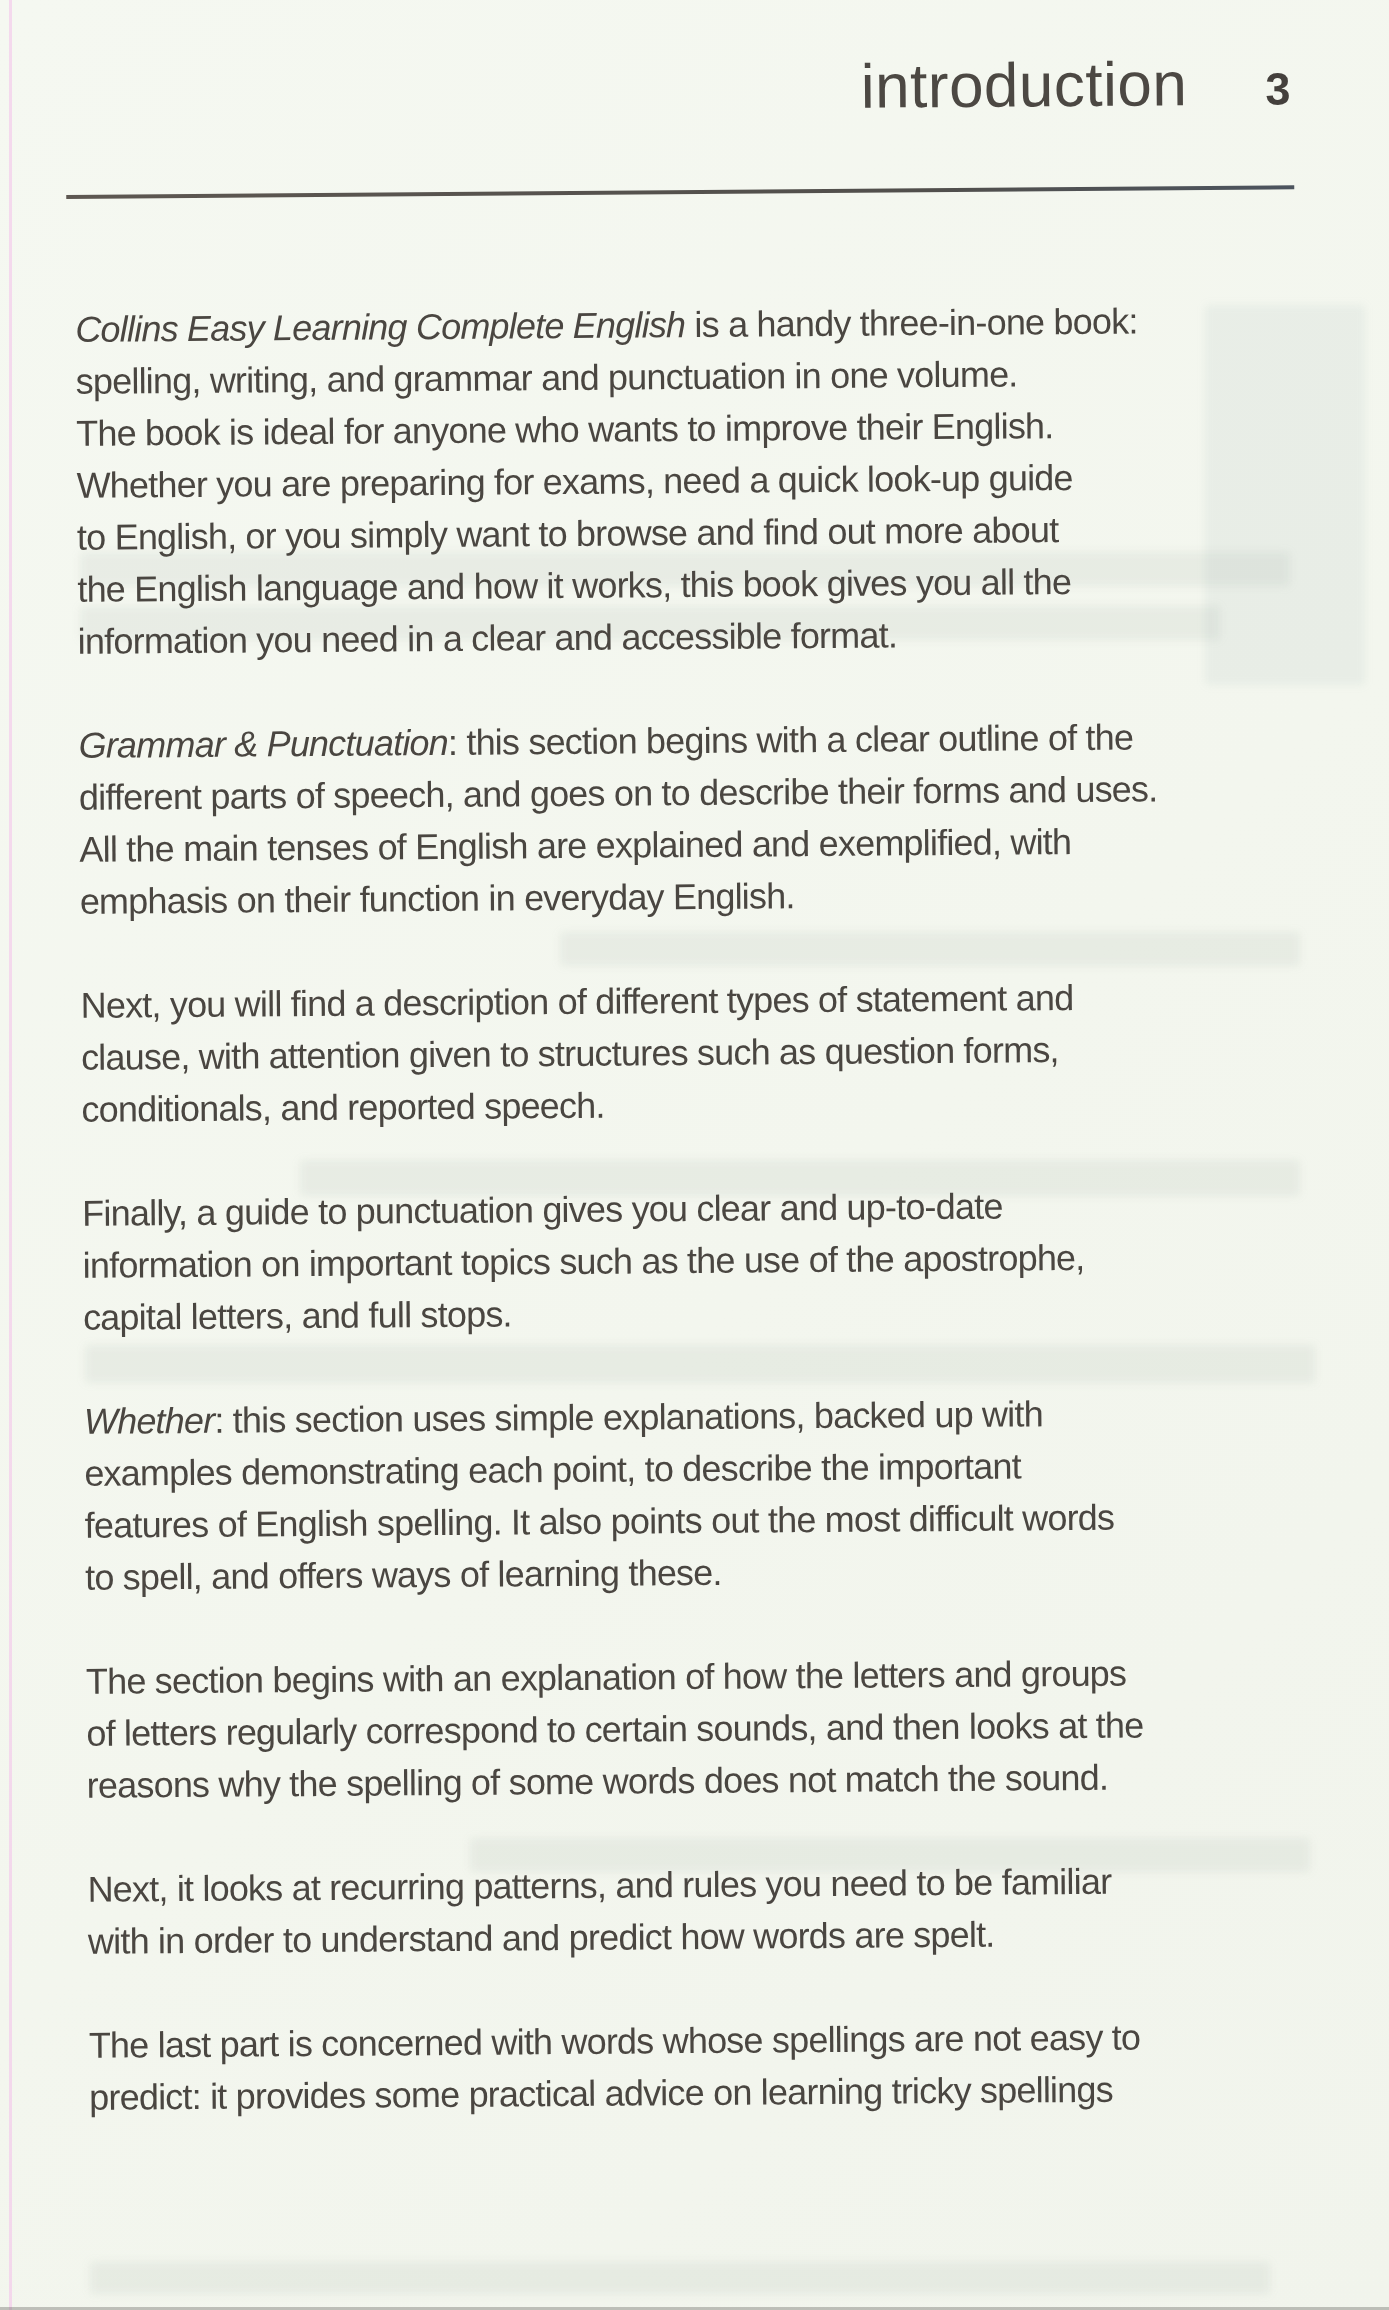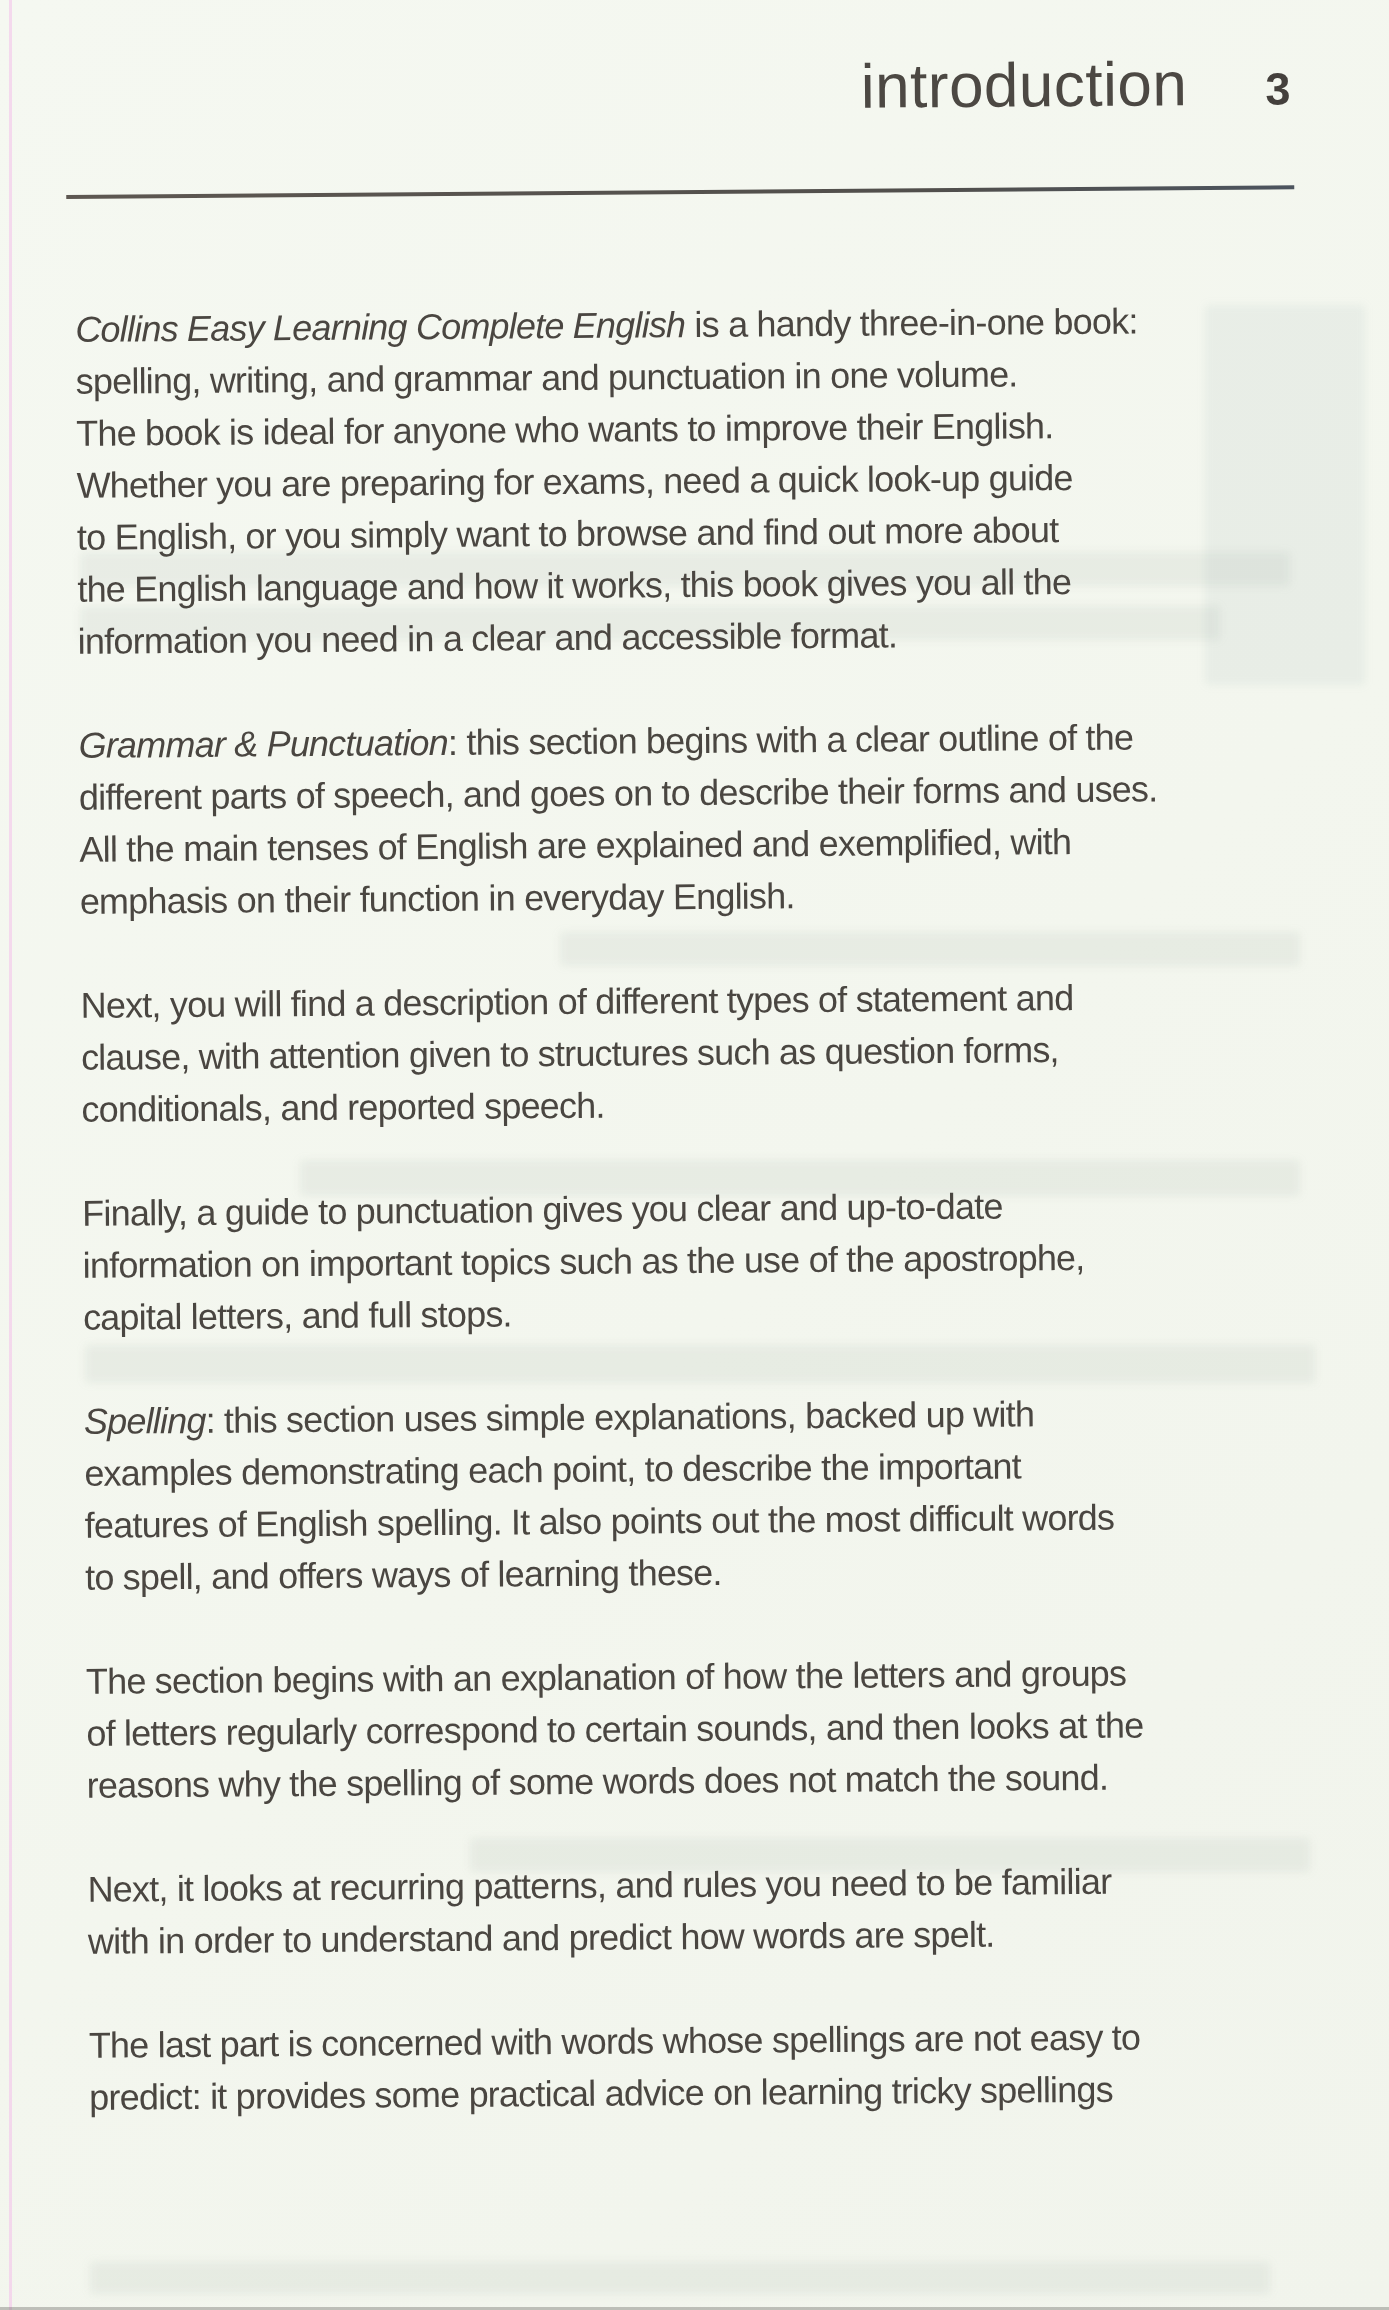--- a/index.html
+++ b/index.html
@@ -134,21 +134,21 @@
 emphasis on their function in everyday English.</span></p>
 
       <p><span>Next, you will find a description of different types of statement and
 clause, with attention given to structures such as question forms,
 conditionals, and reported speech.</span></p>
 
       <p><span>Finally, a guide to punctuation gives you clear and up-to-date
 information on important topics such as the use of the apostrophe,
 capital letters, and full stops.</span></p>
 
-      <p><span class="lead-italic">Spelling</span><span>: this section uses simple explanations, backed up with
+      <p><span class="lead-italic">Whether</span><span>: this section uses simple explanations, backed up with
 examples demonstrating each point, to describe the important
 features of English spelling. It also points out the most difficult words
 to spell, and offers ways of learning these.</span></p>
 
       <p><span>The section begins with an explanation of how the letters and groups
 of letters regularly correspond to certain sounds, and then looks at the
 reasons why the spelling of some words does not match the sound.</span></p>
 
       <p><span>Next, it looks at recurring patterns, and rules you need to be familiar
 with in order to understand and predict how words are spelt.</span></p>

